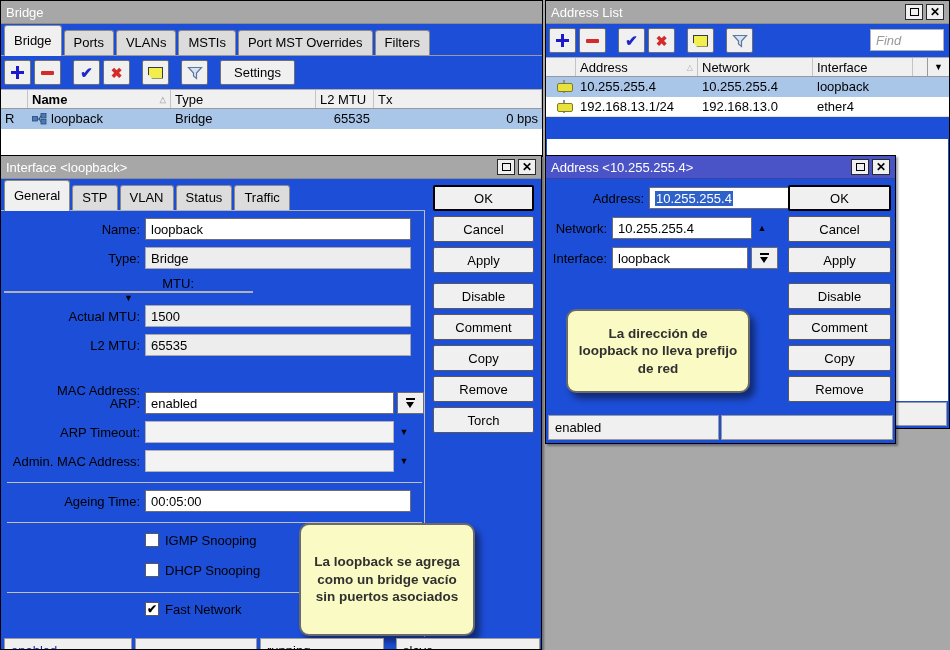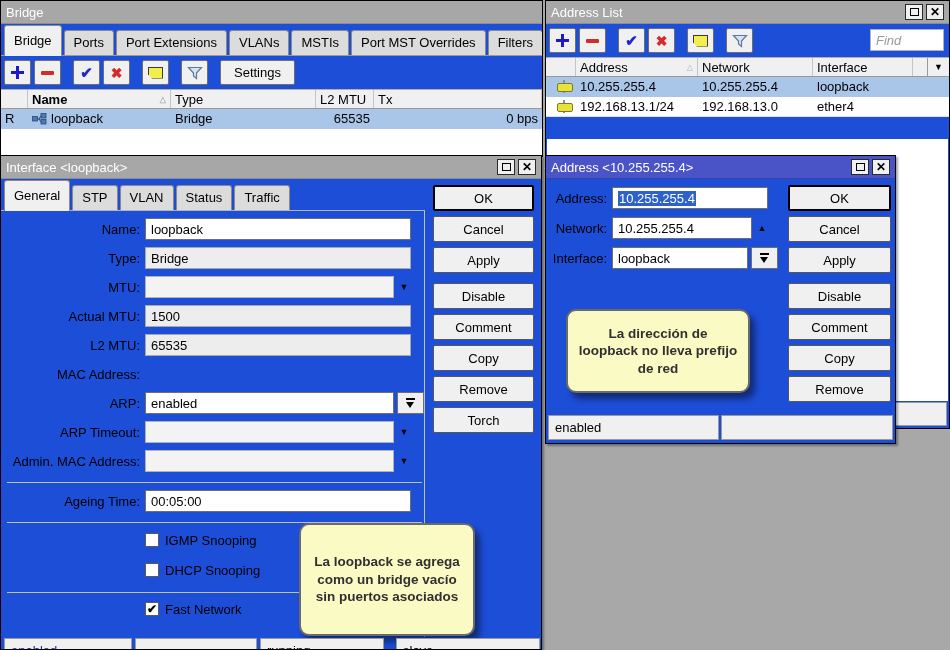--- a/index.html
+++ b/index.html
@@ -138,21 +138,20 @@
 </head>
 <body>
 
 <section class="win" id="win-bridge" style="left:0; top:0; width:543px; height:157px; overflow:hidden; z-index:1;">
   <div class="titlebar">
     <span>Bridge</span>
   </div>
   <div class="tabbar">
     <div class="tab active">Bridge</div>
     <div class="tab">Ports</div>
-    <div class="tab">Port Extensions</div>
     <div class="tab">VLANs</div>
     <div class="tab">MSTIs</div>
     <div class="tab">Port MST Overrides</div>
     <div class="tab">Filters</div>
 
   </div>
   <div class="toolbar" style="height:33px;">
     <div class="tbtn">
         <span class="i-plus"></span>
       </div>
@@ -333,40 +332,40 @@
     <div class="field" style="width:266px;">
         <span>loopback</span>
       </div>
   </div>
   <div class="frow" style="left:3px;top:91px;">
     <div class="flabel" style="width:141px;">Type:</div>
     <div class="field readonly" style="width:266px;">
         <span>Bridge</span>
       </div>
   </div>
-  <div class="frow" style="left:3px;top:120px;">
+  <div class="frow" style="left:3px;top:120px;flex-direction:column;">
     <div class="flabel" style="width:141px;">MTU:</div>
     <div class="field combo-empty" style="width:249px;">
         <span></span>
       </div>
     <div class="arrow-out">▼</div>
   </div>
   <div class="frow" style="left:3px;top:149px;">
     <div class="flabel" style="width:141px;">Actual MTU:</div>
     <div class="field readonly" style="width:266px;">
         <span>1500</span>
       </div>
   </div>
   <div class="frow" style="left:3px;top:178px;">
     <div class="flabel" style="width:141px;">L2 MTU:</div>
     <div class="field readonly" style="width:266px;">
         <span>65535</span>
       </div>
   </div>
-  <div class="frow" style="left:3px;top:207px;">
+  <div class="frow" style="left:3px;top:223px;">
     <div class="flabel" style="width:141px;">MAC Address:</div>
   </div>
   <div class="frow" style="left:3px;top:236px;">
     <div class="flabel" style="width:141px;">ARP:</div>
     <div class="field" style="width:249px;">
         <span>enabled</span>
       </div>
     <div class="combo-btn">
       <span class="cb-icon">
           <span class="bar"></span>
@@ -447,21 +446,21 @@
     <span class="t-spacer"></span>
     <span class="winbtn">
         <span class="maxbox"></span>
       </span>
     <span class="winbtn close">
         <span>✕</span>
       </span>
   </div>
 
   <div class="frow" style="left:3px;top:31px;">
-    <div class="flabel" style="width:63px;">Address:</div>
+    <div class="flabel" style="width:63px;margin-left:37px;">Address:</div>
     <div class="field" style="width:156px;">
       <span class="sel-text">10.255.255.4</span>
     </div>
   </div>
   <div class="frow" style="left:3px;top:61px;">
     <div class="flabel" style="width:63px;">Network:</div>
     <div class="field" style="width:140px;">
         <span>10.255.255.4</span>
       </div>
     <div class="arrow-out">▲</div>

